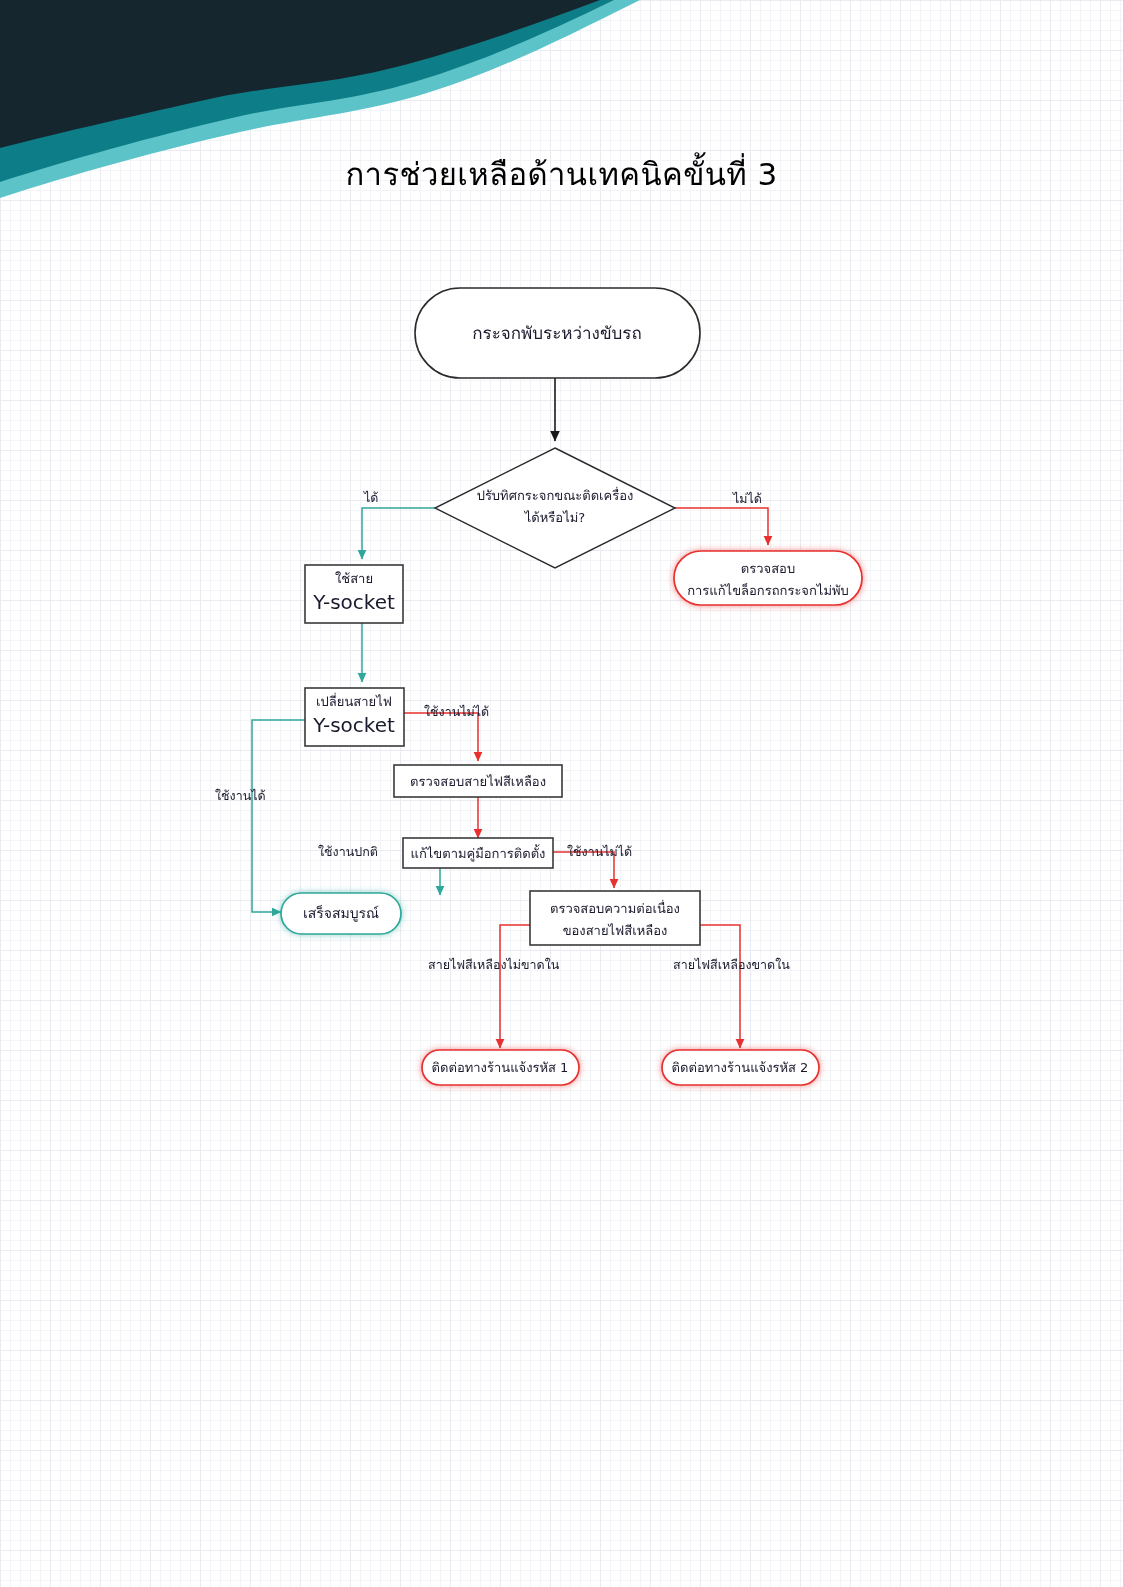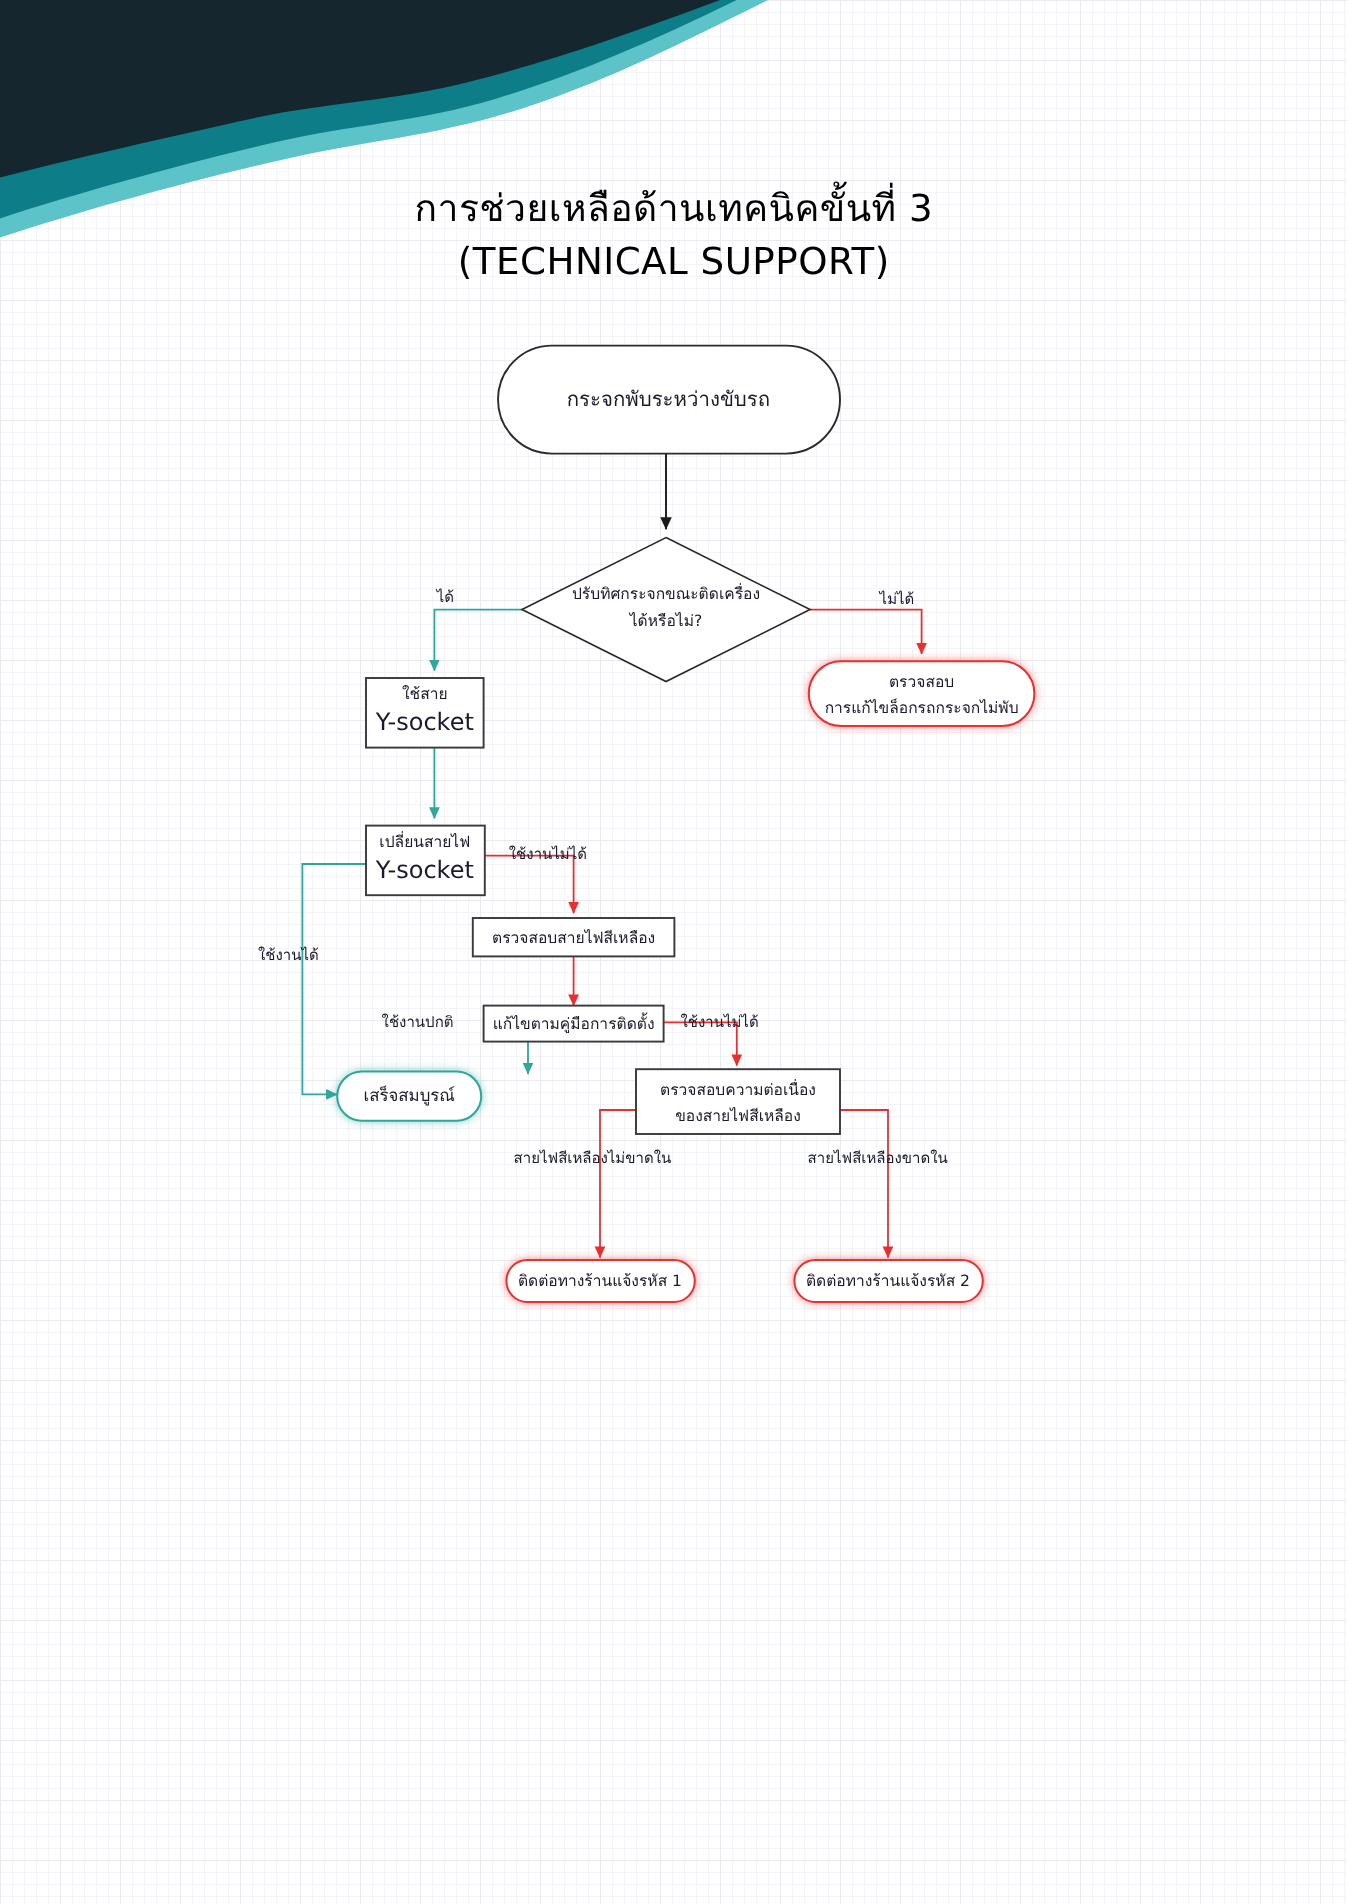--- a/index.html
+++ b/index.html
@@ -121,21 +121,20 @@
   <div id="wave-wrap">
     <svg width="700" height="200" viewBox="0 0 700 200">
       <path d="M0,0 L640,0 C560,40 500,70 430,92 C360,114 300,118 240,132 C160,150 70,175 0,198 Z" fill="#5cc3c9"></path>
       <path d="M0,0 L614,0 C540,36 480,62 414,82 C348,102 290,104 232,118 C154,136 68,160 0,182 Z" fill="#0d7d87"></path>
       <path d="M0,0 L600,0 C520,30 455,52 392,68 C330,84 270,86 214,98 C142,114 62,132 0,148 Z" fill="#15262e"></path>
     </svg>
   </div>
 
   <div id="title-block" style="top:152px;">
     <div class="title-line">การช่วยเหลือด้านเทคนิคขั้นที่ 3</div>
-    <div class="title-line">(TECHNICAL SUPPORT)</div>
   </div>
 
   <svg id="flow" viewBox="0 0 1123 1587">
     <defs>
       <marker id="arrow-dark" markerWidth="9" markerHeight="9" refX="6.2" refY="3" orient="auto" markerUnits="strokeWidth">
         <path d="M0,0 L6.5,3 L0,6 z" fill="#1a1a1a"></path>
       </marker>
       <marker id="arrow-red" markerWidth="9" markerHeight="9" refX="6.2" refY="3" orient="auto" markerUnits="strokeWidth">
         <path d="M0,0 L6.5,3 L0,6 z" fill="#e8302f"></path>
       </marker>

